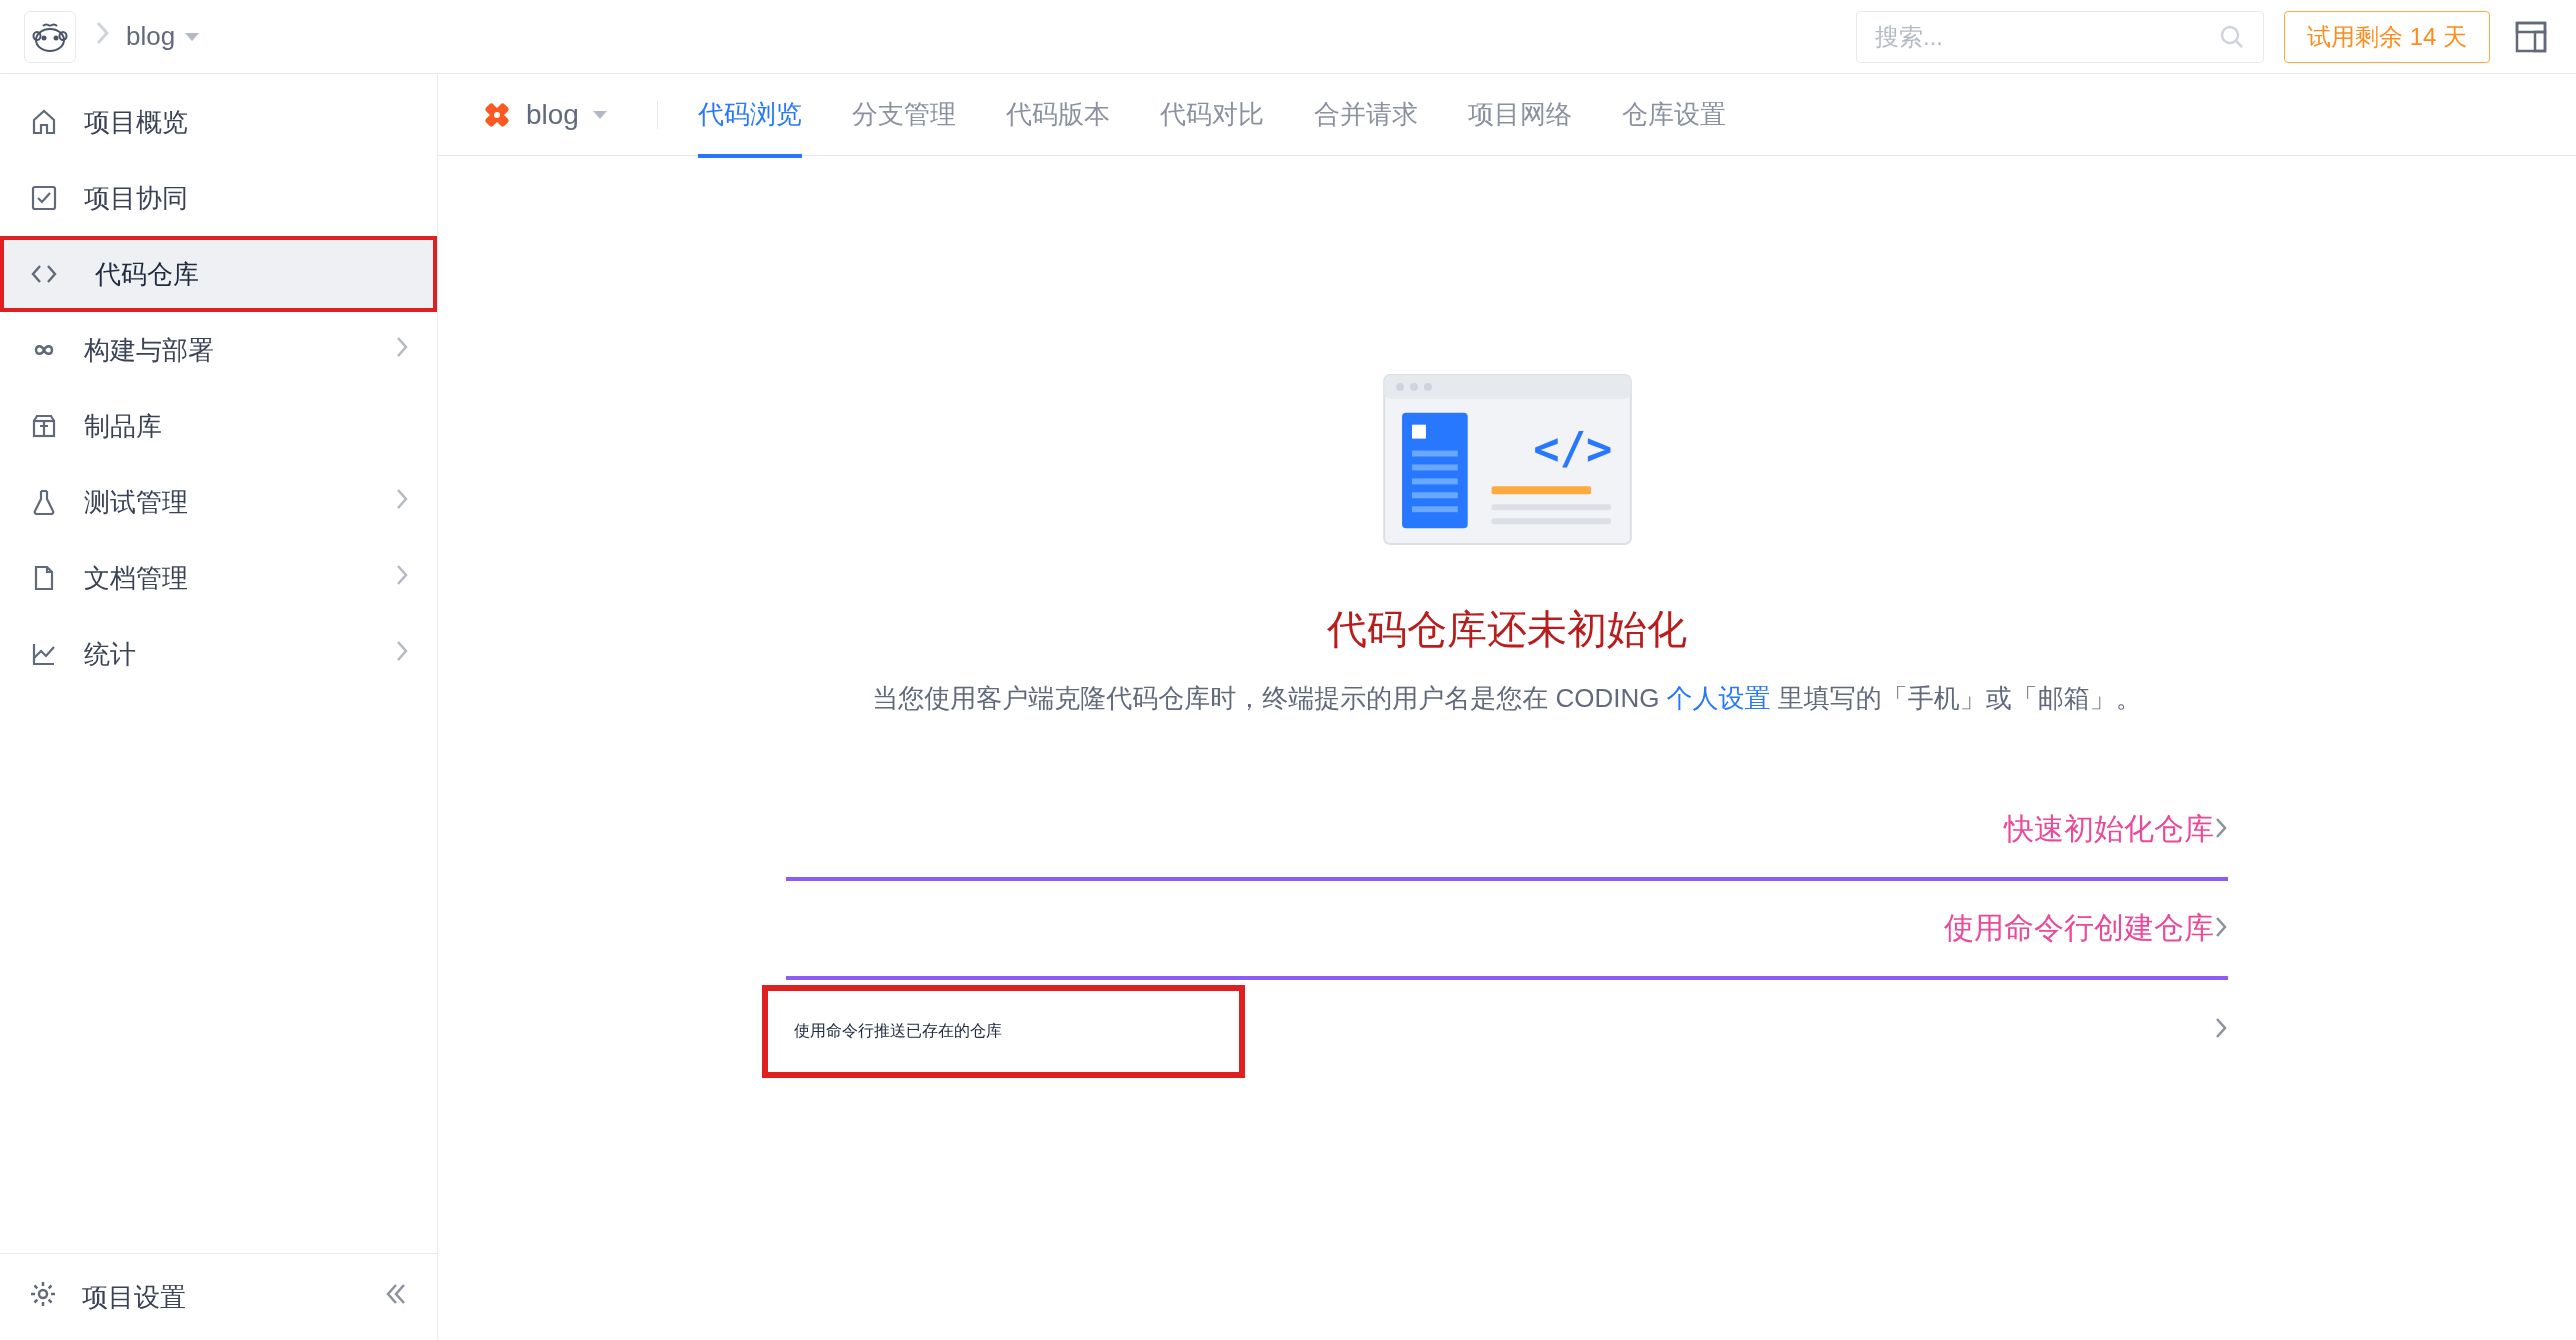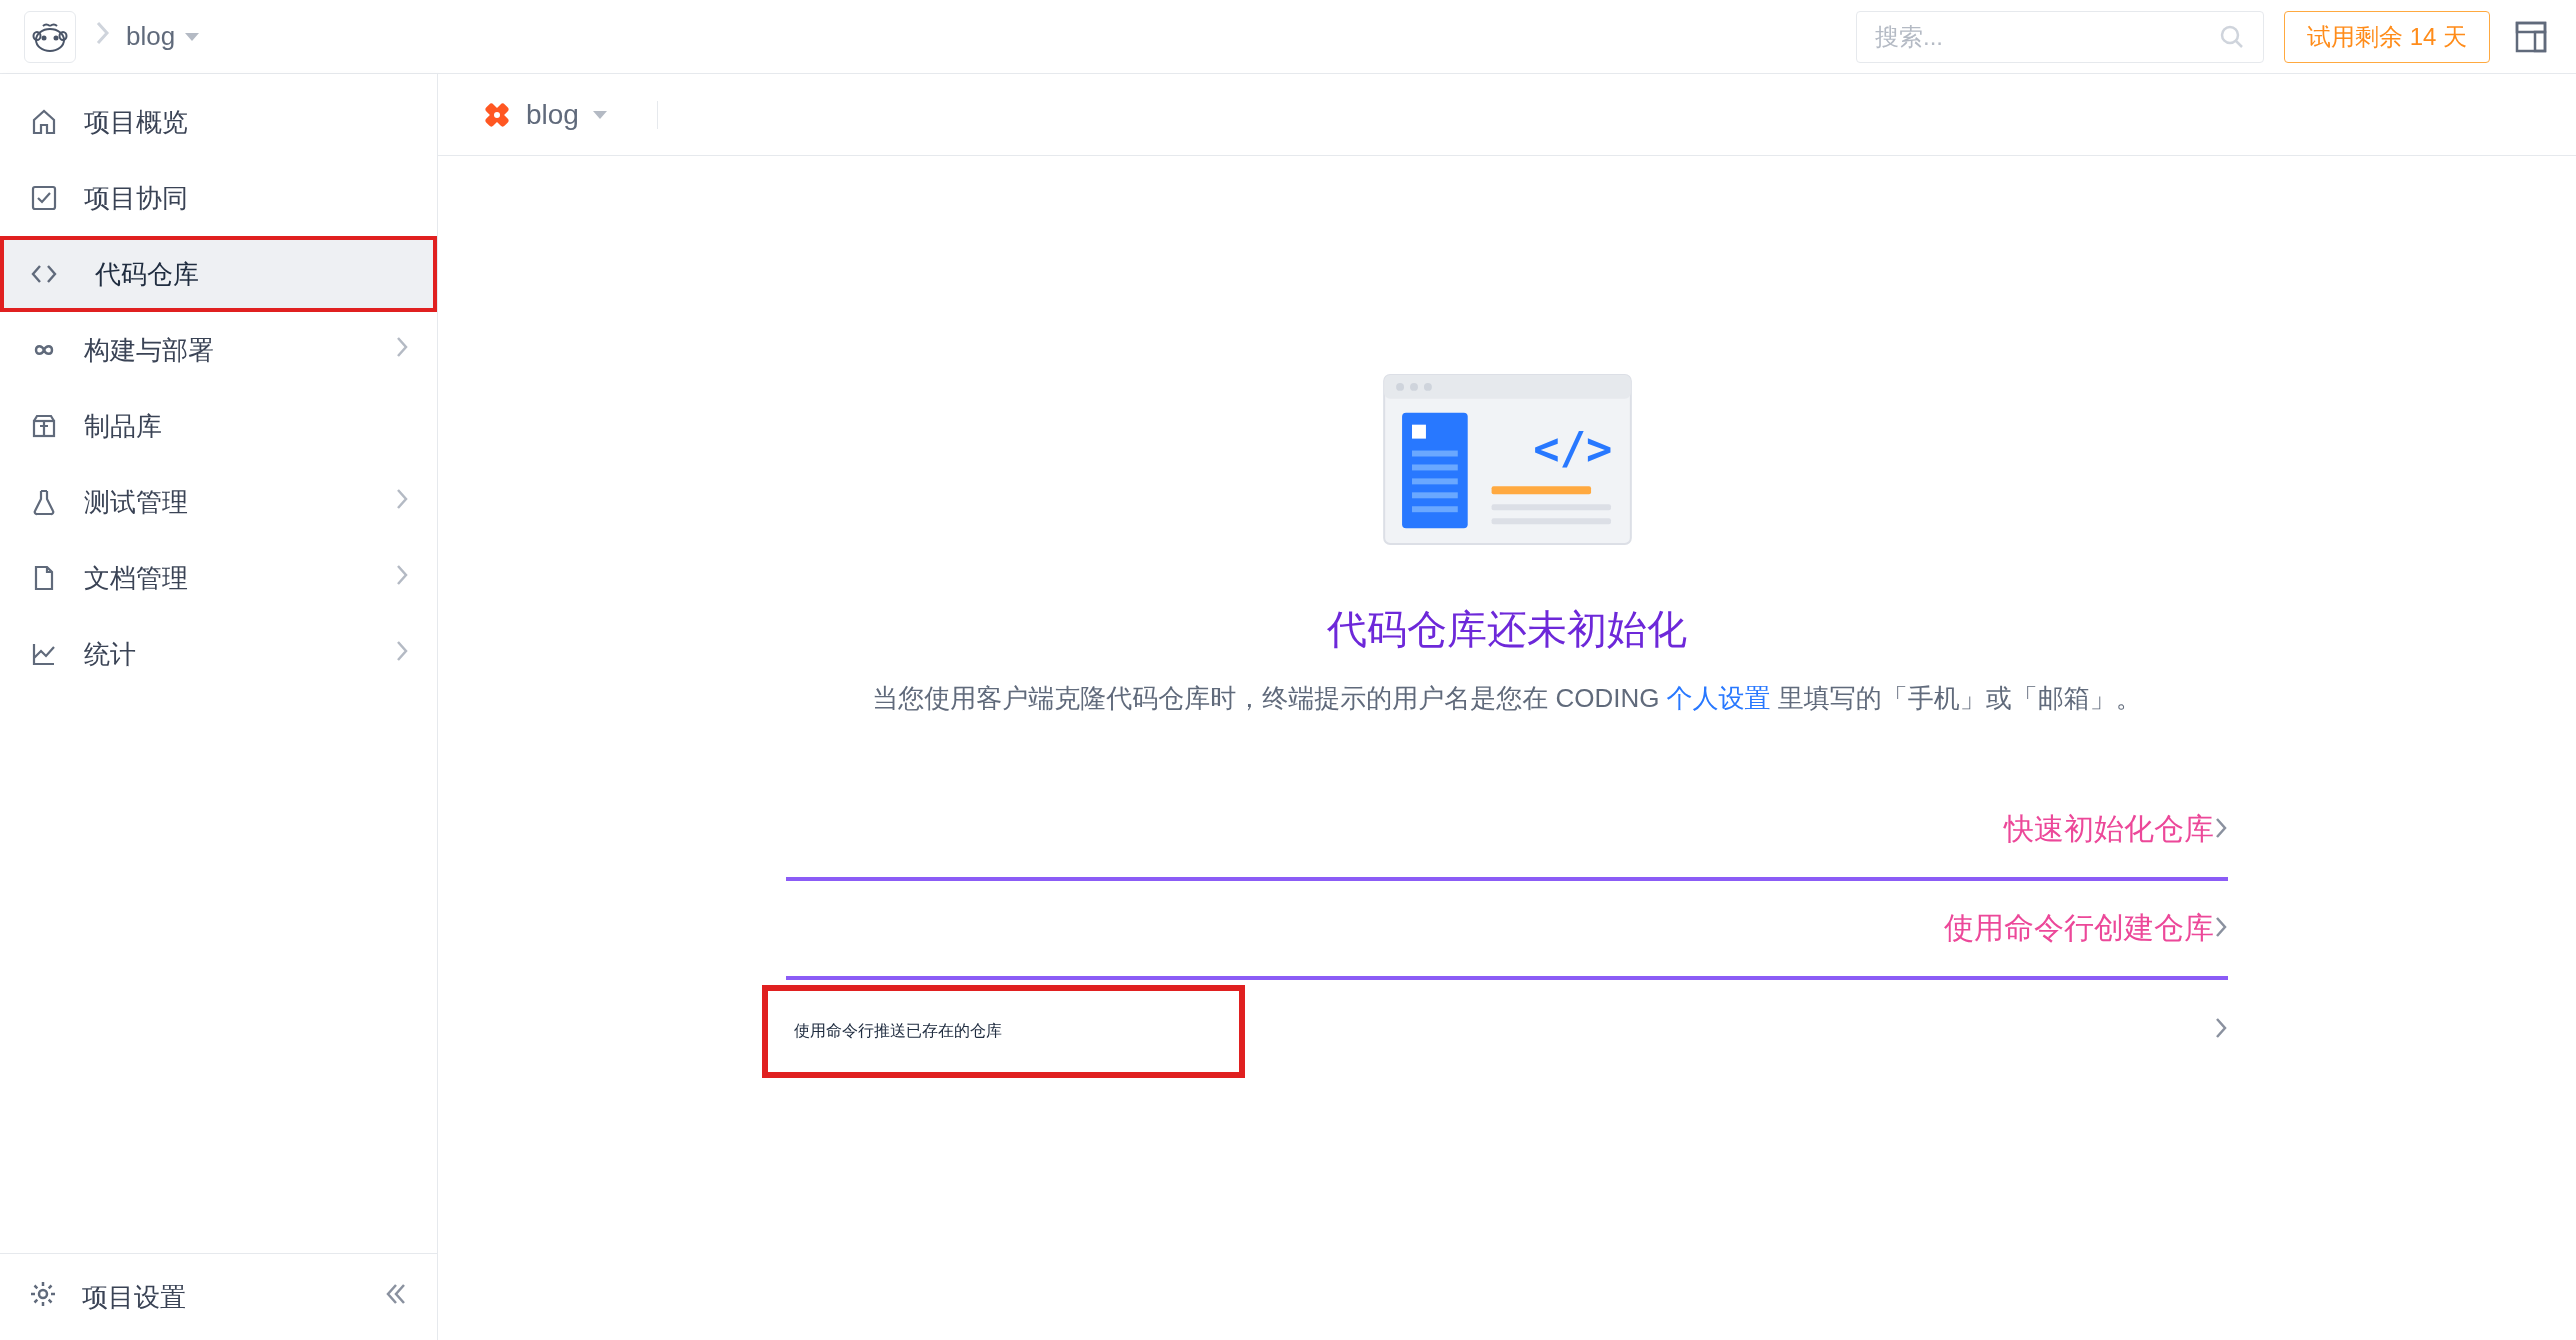--- a/index.html
+++ b/index.html
@@ -42,21 +42,21 @@
     .repo-badge { display: flex; align-items: center; gap: 14px; color: #606a7b; font-size: 28px; }
     .git-icon { width: 30px; height: 30px; flex-shrink: 0; }
     .vdiv { width: 1px; height: 28px; background: #e6e9ed; margin: 0 20px 0 30px; }
     .tabs { display: flex; gap: 50px; }
     .tab { padding: 24px 0; font-size: 26px; color: #8a919f; cursor: pointer; position: relative; }
     .tab.active { color: #2878ff; }
     .tab.active::after { content: ""; position: absolute; left: 0; right: 0; bottom: -2px; height: 4px; background: #2878ff; }
 
     .empty-area { display: flex; flex-direction: column; align-items: center; padding-top: 209px; }
     .illustration { width: 267px; height: 187px; margin-bottom: 50px; }
-    .empty-title { font-size: 40px; color: #6d28d9; font-weight: 500; margin-bottom: 24px; }
+    .empty-title { font-size: 40px; color: #b91c1c; font-weight: 500; margin-bottom: 24px; }
     .empty-desc { font-size: 26px; color: #606a7b; margin-bottom: 66px; }
     .empty-desc a { color: #2878ff; text-decoration: none; }
 
     .clone-row { display: flex; width: 1442px; height: 80px; border: 1px solid #dcdfe6; border-radius: 4px; overflow: hidden; margin-bottom: 48px; }
     .proto-select { width: 189px; border-right: 1px solid #dcdfe6; display: flex; align-items: center; justify-content: center; gap: 18px; font-size: 26px; color: #202d40; cursor: pointer; }
     .url-input { flex: 1; display: flex; align-items: center; padding: 0 28px; font-size: 28px; color: #3a4355; border-right: 1px solid #dcdfe6; }
     .copy-btn { width: 80px; display: flex; align-items: center; justify-content: center; color: #606a7b; cursor: pointer; }
 
     .accordion { width: 1442px; }
     .accordion-item { height: 99px; border-bottom: 4px solid #8b5cf6; display: flex; align-items: center; justify-content: flex-end; font-size: 30px; color: #ec4899; cursor: pointer; font-weight: 500; }
@@ -220,20 +220,29 @@
       <div class="repo-badge">
         <svg class="git-icon" width="30" height="30" viewBox="0 0 30 30">
           <rect x="2" y="10" width="26" height="10" rx="3" transform="rotate(45 15 15)" fill="#ff5722"></rect>
           <rect x="2" y="10" width="26" height="10" rx="3" transform="rotate(-45 15 15)" fill="#ff5722"></rect>
           <circle cx="15" cy="15" r="3" fill="#fff"></circle>
         </svg>
         <span>blog</span>
         <span class="dropdown-caret"></span>
       </div>
       <div class="vdiv"></div>
+      <div class="tabs" id="tabs">
+          <div class="tab active">代码浏览</div>
+          <div class="tab">分支管理</div>
+          <div class="tab">代码版本</div>
+          <div class="tab">代码对比</div>
+          <div class="tab">合并请求</div>
+          <div class="tab">项目网络</div>
+          <div class="tab">仓库设置</div>
+        </div>
     </div>
 
     <div class="empty-area">
       <svg class="illustration" width="267" height="187" viewBox="0 0 268 188">
         <rect x="10" y="10" width="248" height="170" rx="6" fill="#f1f3f6" stroke="#dcdfe6" stroke-width="2"></rect>
         <rect x="10" y="10" width="248" height="24" rx="6" fill="#e6e9ed"></rect>
         <circle cx="26" cy="22" r="4" fill="#cfd4dc"></circle>
           <circle cx="40" cy="22" r="4" fill="#cfd4dc"></circle>
           <circle cx="54" cy="22" r="4" fill="#cfd4dc"></circle>
         <rect x="28" y="48" width="66" height="116" rx="4" fill="#2878ff"></rect>

